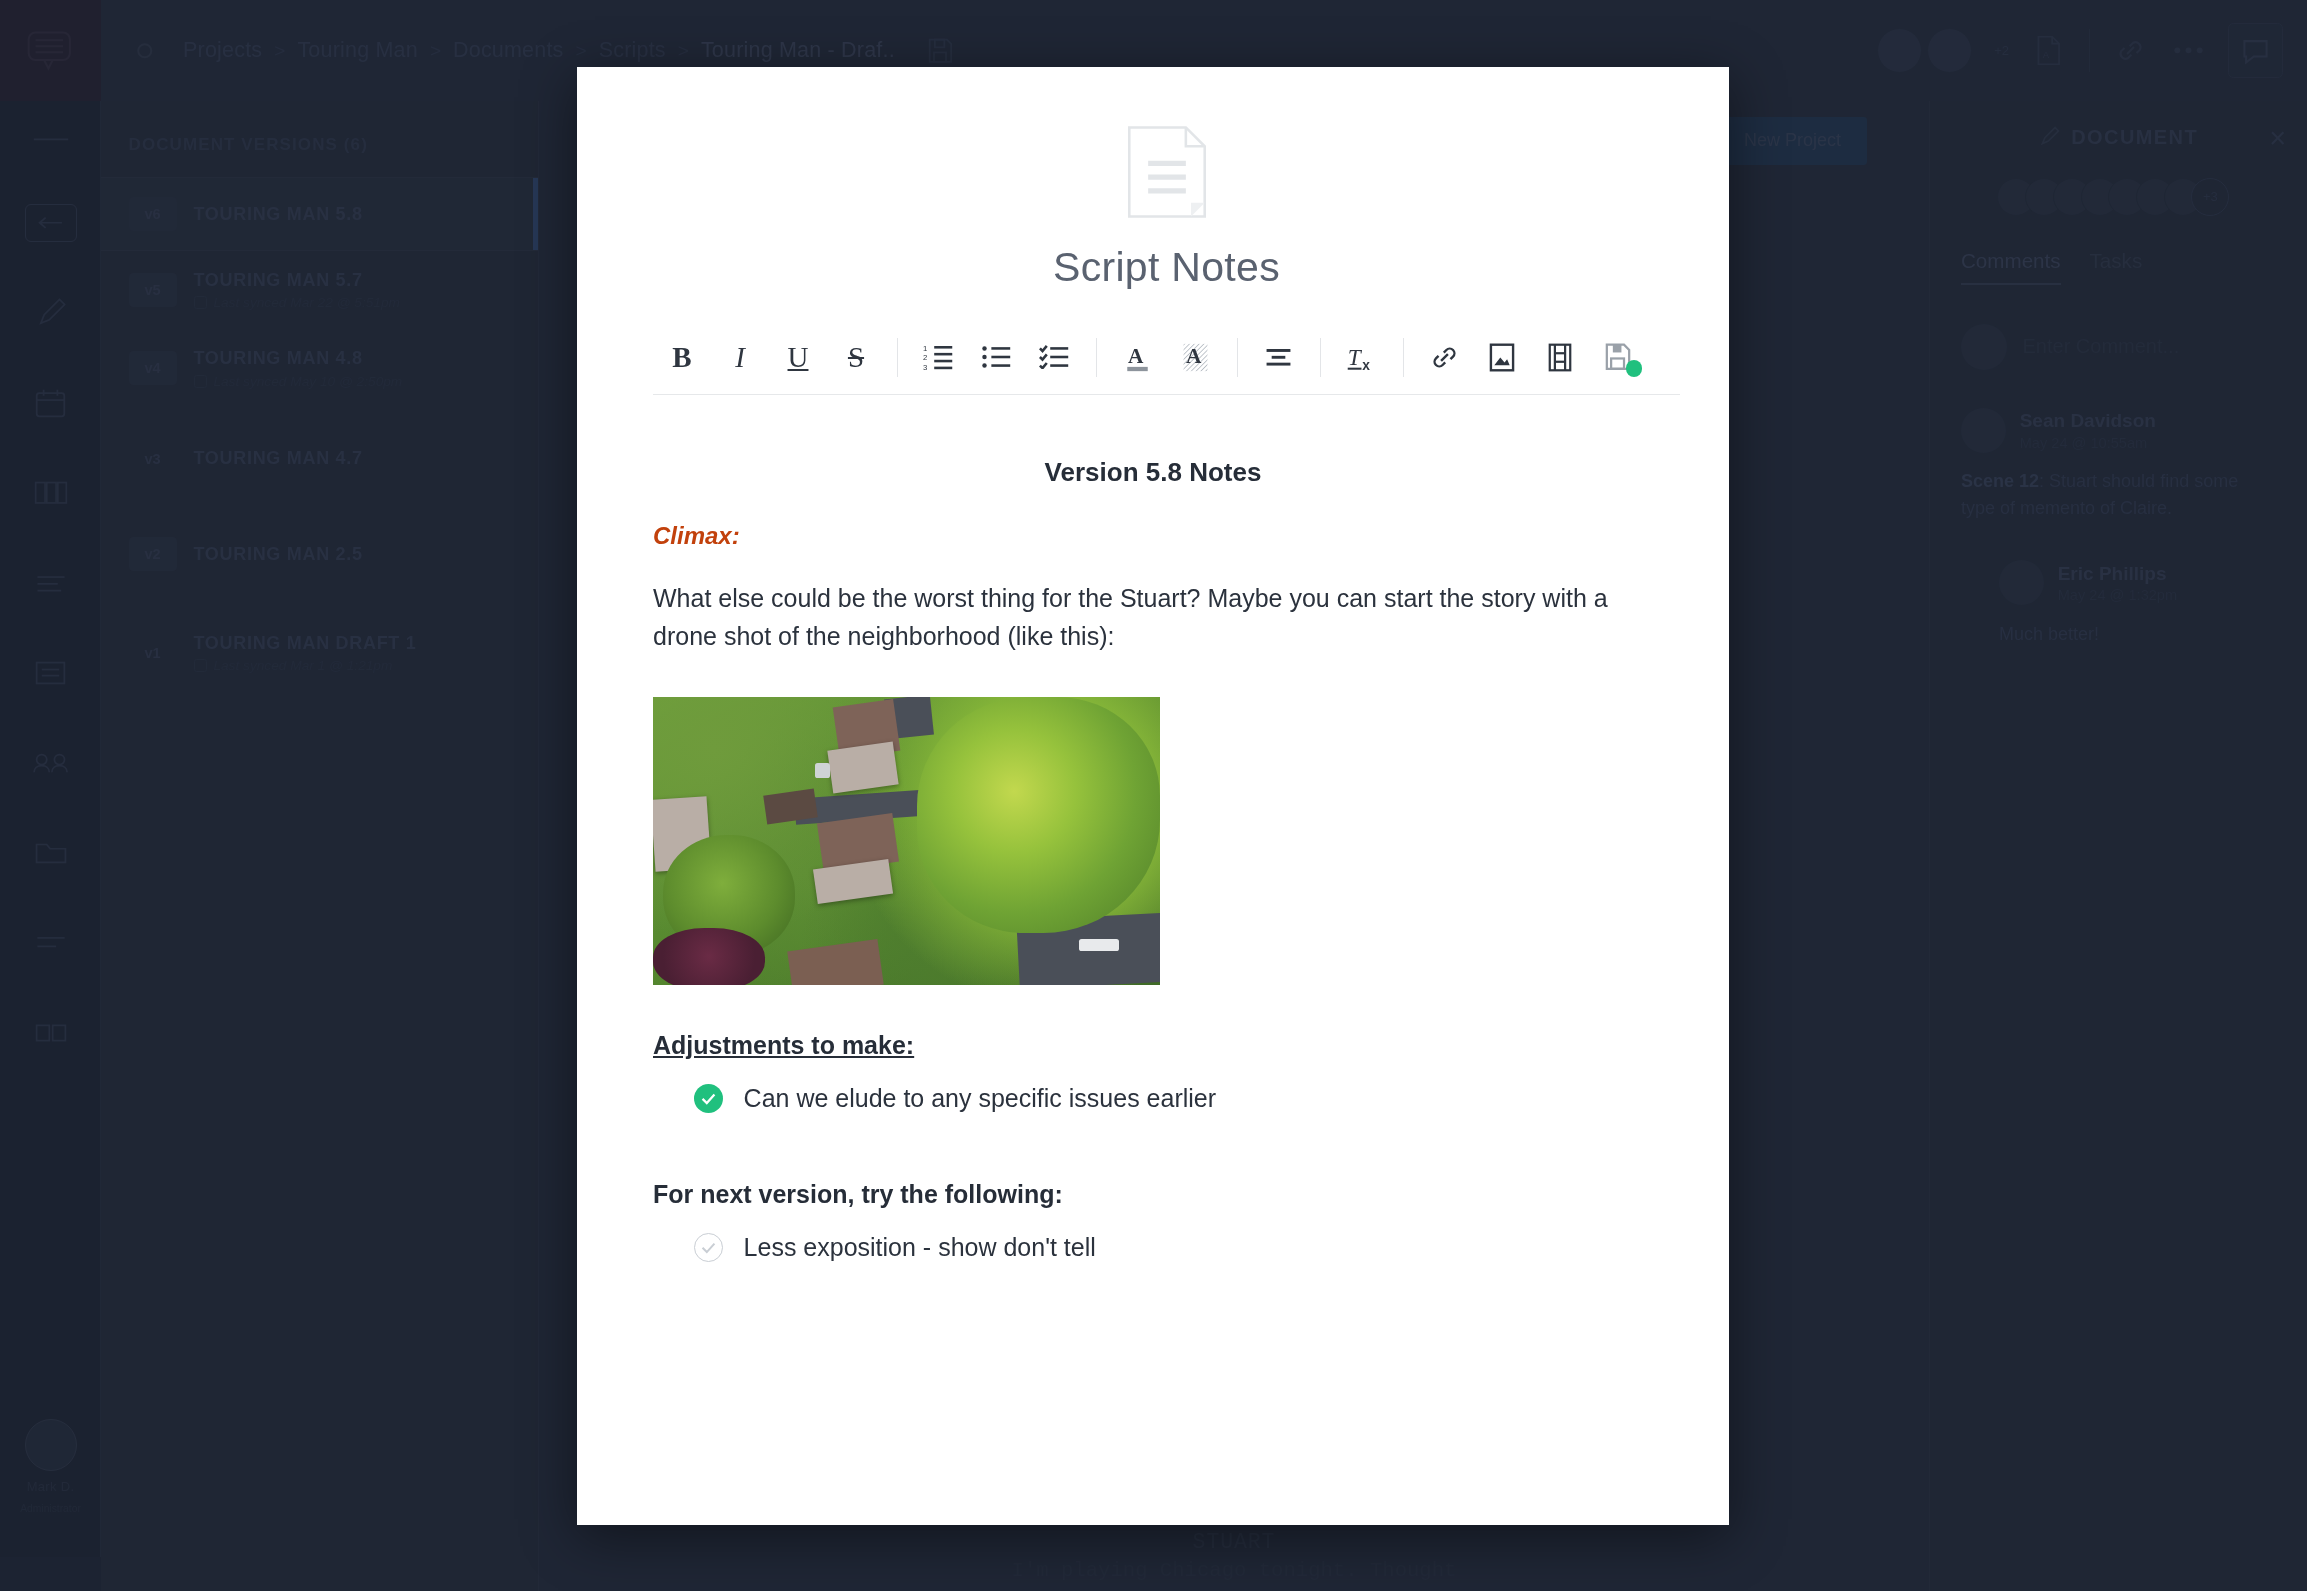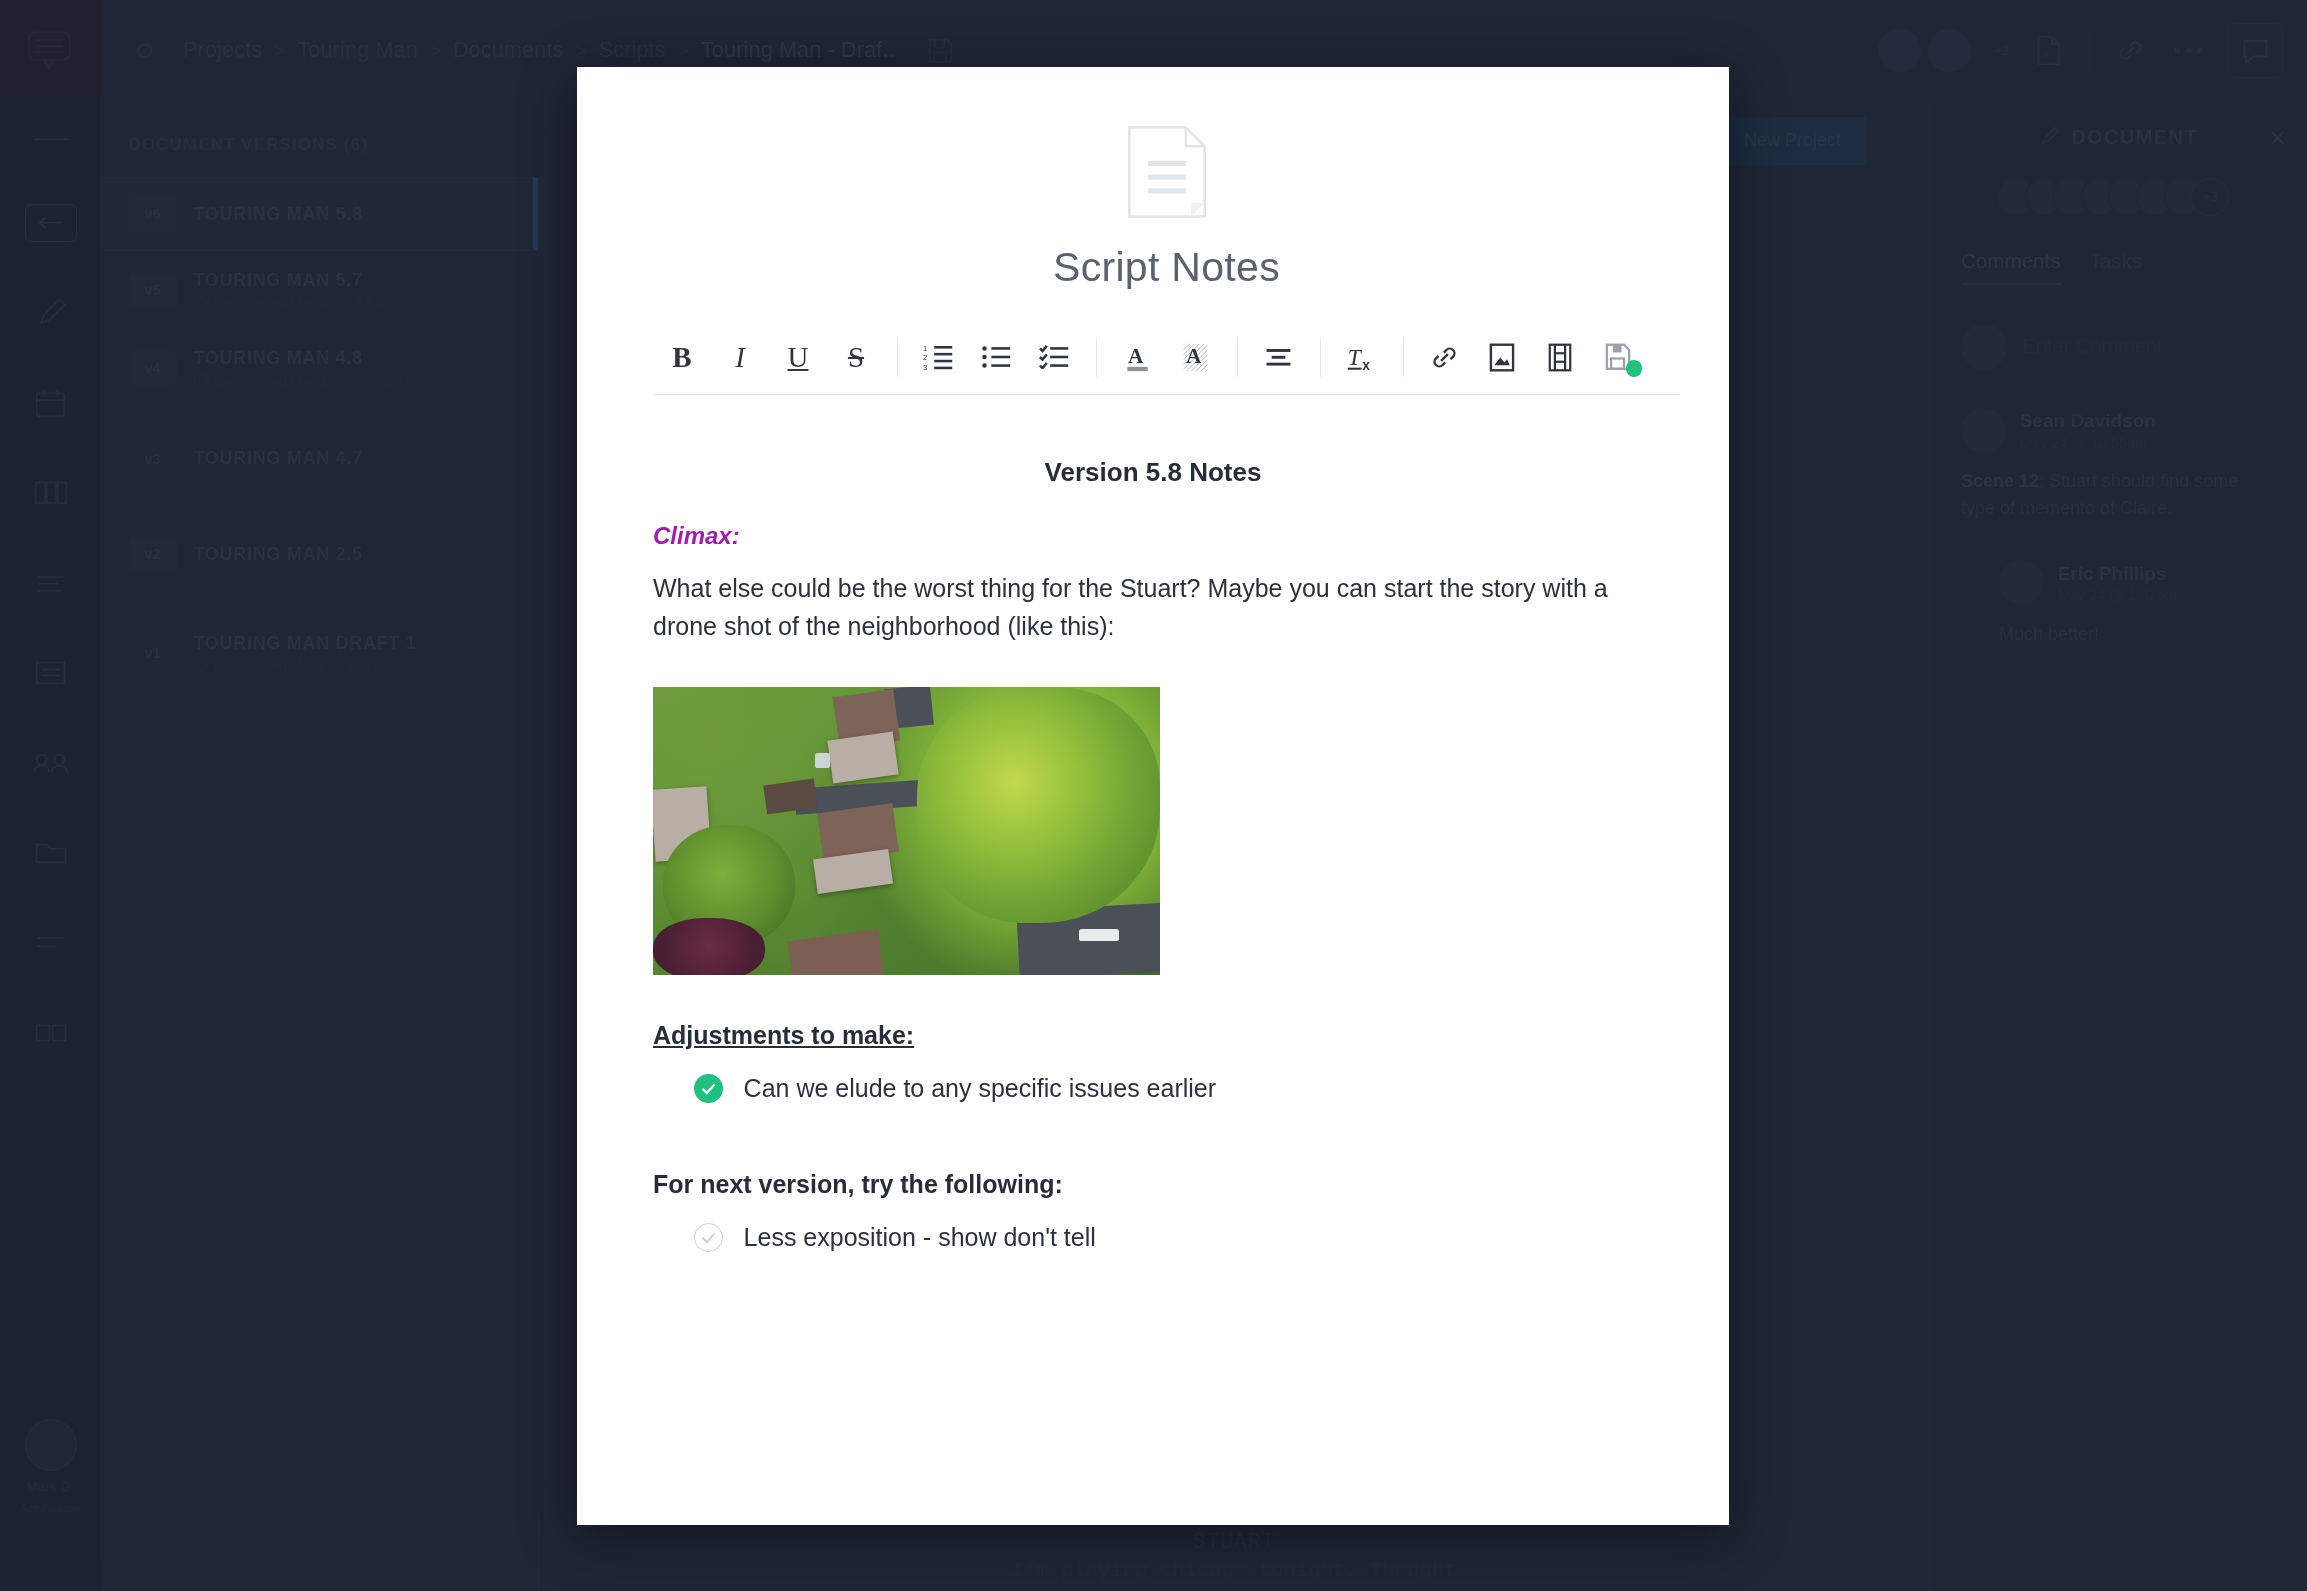--- a/index.html
+++ b/index.html
@@ -210,24 +210,24 @@
     width: 16.3px; height: 16.3px; border-radius: 50%; background: #20c07e;
   }
 
   
   #content { padding: 0 76px; margin-top: 62px; }
   #version-heading {
     text-align: center; font-size: 26px; font-weight: bold; color: #262d38;
   }
   #climax-label {
     margin-top: 34px; font-size: 24px; font-weight: bold; font-style: italic;
-    color: #a21caf;
+    color: #c2410c;
   }
   #body-para {
-    margin-top: 19px; font-size: 25px; line-height: 1.55; color: #2b323d;
+    margin-top: 29px; font-size: 25px; line-height: 1.55; color: #2b323d;
     max-width: 1005px;
   }
   #drone-photo {
     margin-top: 41px; width: 507px; height: 288px;
     background:
       radial-gradient(circle at 78% 38%, #b9d24a 0%, #8cbc3a 22%, transparent 46%),
       radial-gradient(circle at 54% 86%, #4e7d2e 0%, transparent 34%),
       radial-gradient(circle at 12% 18%, #6f9b3c 0%, transparent 38%),
       radial-gradient(circle at 30% 62%, #5c8c33 0%, transparent 36%),
       linear-gradient(150deg, #6ea03c 0%, #56882f 45%, #3f6a26 100%);

